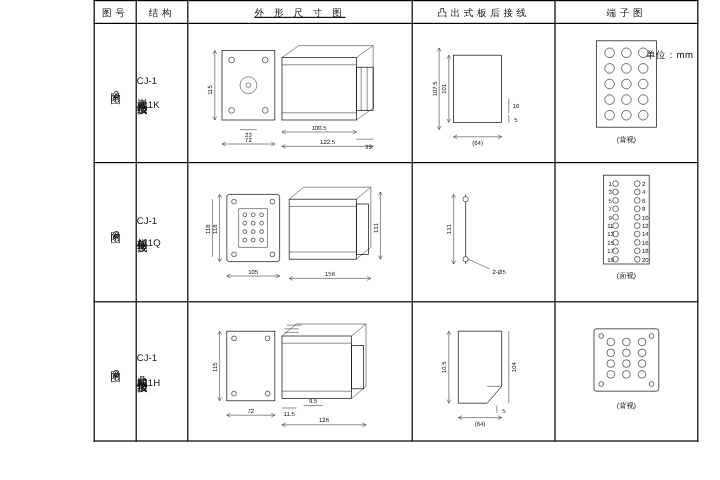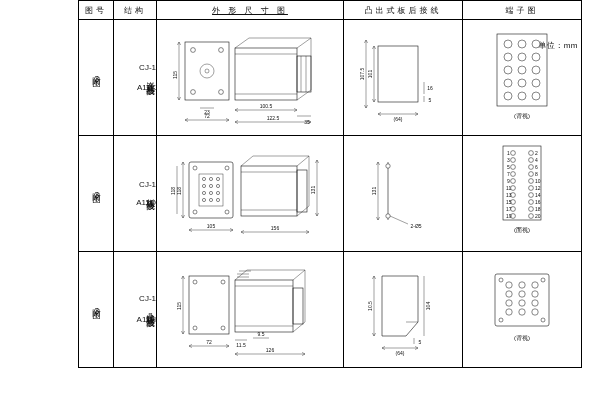--- a/index.html
+++ b/index.html
@@ -45,21 +45,21 @@
     writing-mode:vertical-rl;
     text-orientation:upright;
     letter-spacing:2px;
     font-size:8.5px;
     line-height:1.15;
     display:inline-block;
   }
   .cellcenter{display:flex;align-items:center;justify-content:center;height:100%;}
 
   .struct-wrap{
-    display:flex;flex-direction:column;align-items:flex-end;justify-content:center;
+    display:flex;flex-direction:column;align-items:flex-start;justify-content:center;
     height:100%;gap:2px;font-size:8px;line-height:1.2;
   }
   .struct-code{font-size:8px;}
   .struct-mid{writing-mode:vertical-rl;text-orientation:upright;letter-spacing:1px;font-size:8.5px;}
 
   .cellwrap{position:relative;width:100%;height:100%;}
   svg{display:block;}
   .t{font-family:"Liberation Sans", sans-serif;font-size:5px;fill:#111;}
   .ln{stroke:#111;stroke-width:0.6;fill:none;}
   .lnthin{stroke:#111;stroke-width:0.4;fill:none;}

